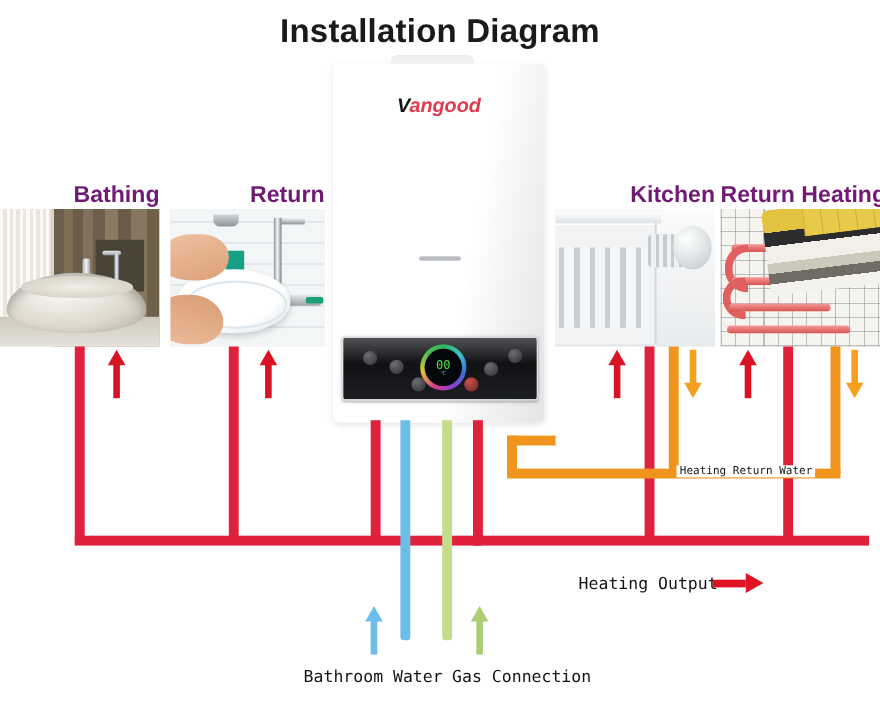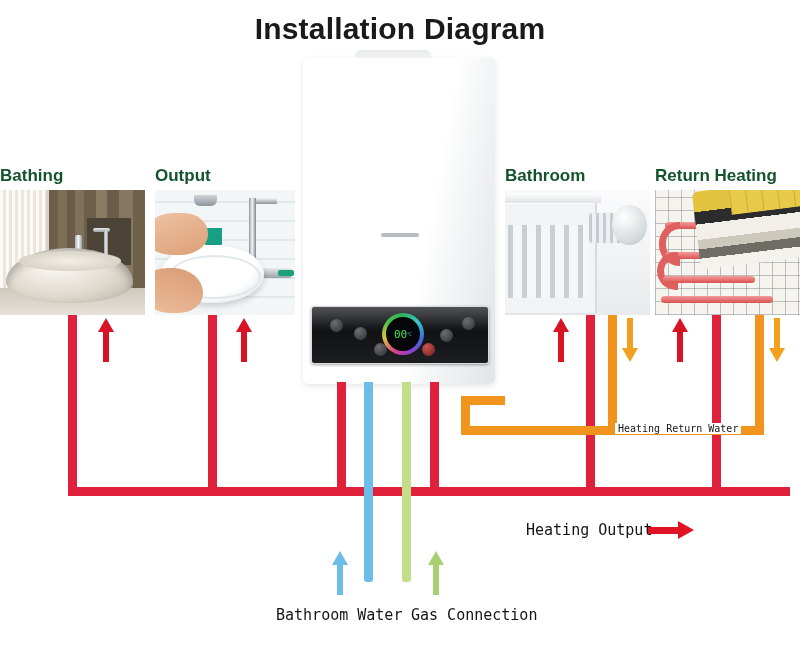--- a/index.html
+++ b/index.html
@@ -6,22 +6,22 @@
   body{width:800px;height:645px;background:#ffffff;overflow:hidden;
        font-family:"Liberation Sans",sans-serif;}
   #stage{position:relative;width:800px;height:645px;background:#fff;}
 
   
   #title{position:absolute;left:0;top:12px;width:800px;text-align:center;
          font-size:30px;font-weight:bold;color:#1a1a1a;letter-spacing:.2px;}
 
   
   .photo{position:absolute;overflow:hidden;background:#e9e9e9;}
-  .plabel{position:absolute;text-align:left;font-size:17px;font-weight:bold;
-          color:#14532d;white-space:nowrap;}
+  .plabel{position:absolute;text-align:right;font-size:21px;font-weight:bold;
+          color:#701a75;white-space:nowrap;}
 
   
   .bg-bath{position:absolute;inset:0;background:
      linear-gradient(90deg,#efece6 0 5%,#f6f4f0 5% 30%,#d8d2c7 30% 34%,
        #6d5f4b 34% 40%,#7d6e56 40% 46%,#6a5c48 46% 52%,#80715a 52% 58%,
        #6d5f4b 58% 66%,#8a7a62 66% 74%,#6a5c48 74% 82%,#867760 82% 92%,#6e6049 92% 100%);}
   .bath-curtain{position:absolute;left:0;top:0;width:32%;height:100%;
      background:repeating-linear-gradient(90deg,#fbfaf7 0 3px,#eae6de 3px 6px);}
   .bath-wallpanel{position:absolute;left:60%;top:22%;width:30%;height:38%;
      background:#4c4337;}
@@ -124,21 +124,21 @@
      box-shadow:0 1px 3px rgba(0,0,0,.35);}
   #panel-gloss{position:absolute;left:0;top:0;width:100%;height:40%;
      background:linear-gradient(180deg,rgba(255,255,255,.18),rgba(255,255,255,0));}
   .pbtn{position:absolute;width:13px;height:13px;border-radius:50%;
      background:radial-gradient(circle at 35% 30%,#6b6d72,#2c2e32);}
   .pbtn.red{background:radial-gradient(circle at 35% 30%,#c9534f,#6d1f1d);}
   #display{position:absolute;left:70px;top:6px;width:42px;height:42px;border-radius:50%;
      background:conic-gradient(#2fb25a,#36c6cf,#3a6fd8,#8a3fd0,#d93f86,#e0c23a,#4fc04a,#2fb25a);
      padding:4px;box-sizing:border-box;}
   #display-in{width:100%;height:100%;border-radius:50%;background:#06070a;
-     display:flex;align-items:center;justify-content:center;flex-direction:row;}
+     display:flex;align-items:center;justify-content:center;flex-direction:column;}
   #display-val{font-family:"DejaVu Sans Mono",monospace;font-size:11px;color:#4ce04c;line-height:1;}
   #display-unit{font-family:"DejaVu Sans Mono",monospace;font-size:5px;color:#35c6d8;line-height:1;margin-top:1px;}
 
   
   .pipe{position:absolute;}
 
   
   .pipelabel{position:absolute;font-family:"DejaVu Sans Mono",monospace;
      font-size:10px;color:#141414;white-space:nowrap;background:#fff;
      padding:0 3px;}
@@ -159,36 +159,36 @@
     <div class="bath-wallpanel"></div>
     <div class="bath-floor"></div>
     <div class="tub-mixer"></div>
     <div class="tub-spout"></div>
     <div class="tub-faucet"></div>
     <div class="tub">
       <div class="tub-inner"></div>
     </div>
   </div>
 
-  <div class="plabel" style="left:155px;top:166px;width:140px;">Output</div>
+  <div class="plabel" style="left:155px;top:166px;width:140px;">Return</div>
   <div class="photo" style="left:155px;top:190px;width:140px;height:125px;">
     <div class="bg-kitchen"></div>
     <div class="k-green"></div>
     <div class="k-spout"></div>
     <div class="k-faucet-h"></div>
     <div class="k-faucet-v"></div>
     <div class="k-valve"></div>
     <div class="k-handle"></div>
     <div class="k-plate"></div>
     <div class="k-plate-rim"></div>
     <div class="k-hand1"></div>
     <div class="k-hand2"></div>
   </div>
 
-  <div class="plabel" style="left:505px;top:166px;width:145px;">Bathroom</div>
+  <div class="plabel" style="left:505px;top:166px;width:145px;">Kitchen</div>
   <div class="photo" style="left:505px;top:190px;width:145px;height:125px;">
     <div class="bg-rad"></div>
     <div class="rad-wall"></div>
     <div class="rad-body"></div>
     <div class="rad-fins"></div>
     <div class="rad-top"></div>
     <div class="rad-valve"></div>
     <div class="rad-knob"></div>
   </div>
 
@@ -201,20 +201,23 @@
     <div class="fh-pipe" style="left:10px;top:62px;width:72px;"></div>
     <div class="fh-bend" style="left:2px;top:62px;width:14px;height:24px;"></div>
     <div class="fh-pipe" style="left:8px;top:86px;width:92px;"></div>
     <div class="fh-pipe" style="left:6px;top:106px;width:112px;"></div>
     <div class="fh-layers"></div>
     <div class="fh-grid-yellow"></div>
   </div>
 
   <div id="boiler-flue"></div>
   <div id="boiler">
+    <div id="boiler-logo">
+      <span class="lg-v">V</span><span class="lg-rest">angood</span>
+    </div>
     <div id="boiler-slot"></div>
 
     <div id="panel">
       <div id="panel-gloss"></div>
       <div class="pbtn" style="left:18px;top:12px;"></div>
       <div class="pbtn" style="left:42px;top:20px;"></div>
       <div class="pbtn" style="left:62px;top:36px;"></div>
       <div class="pbtn red" style="left:110px;top:36px;"></div>
       <div class="pbtn" style="left:128px;top:22px;"></div>
       <div class="pbtn" style="left:150px;top:10px;"></div>

